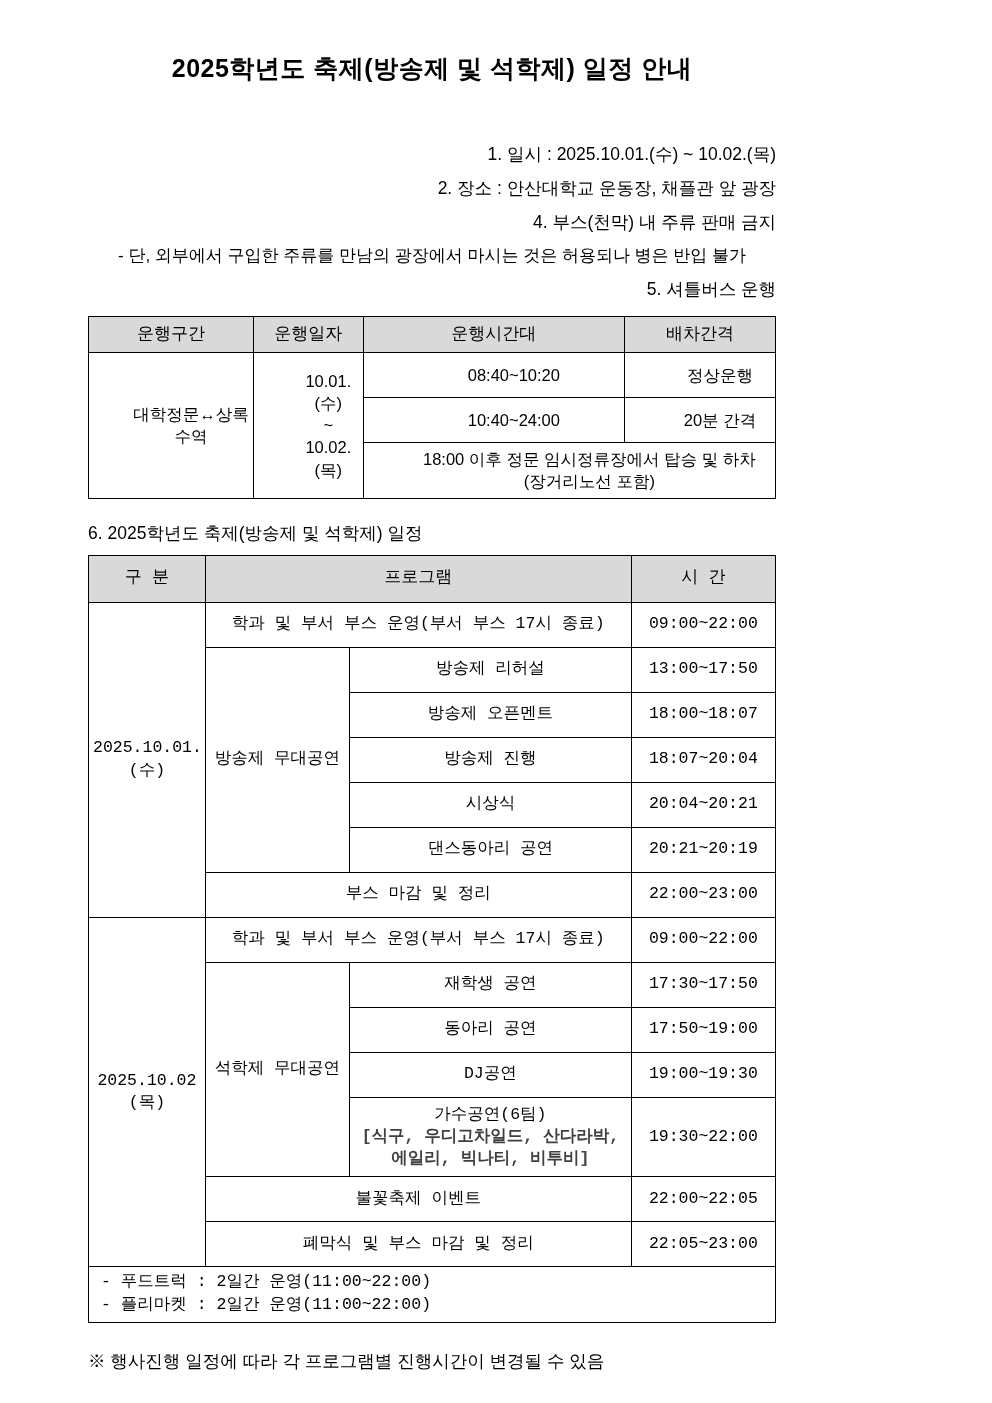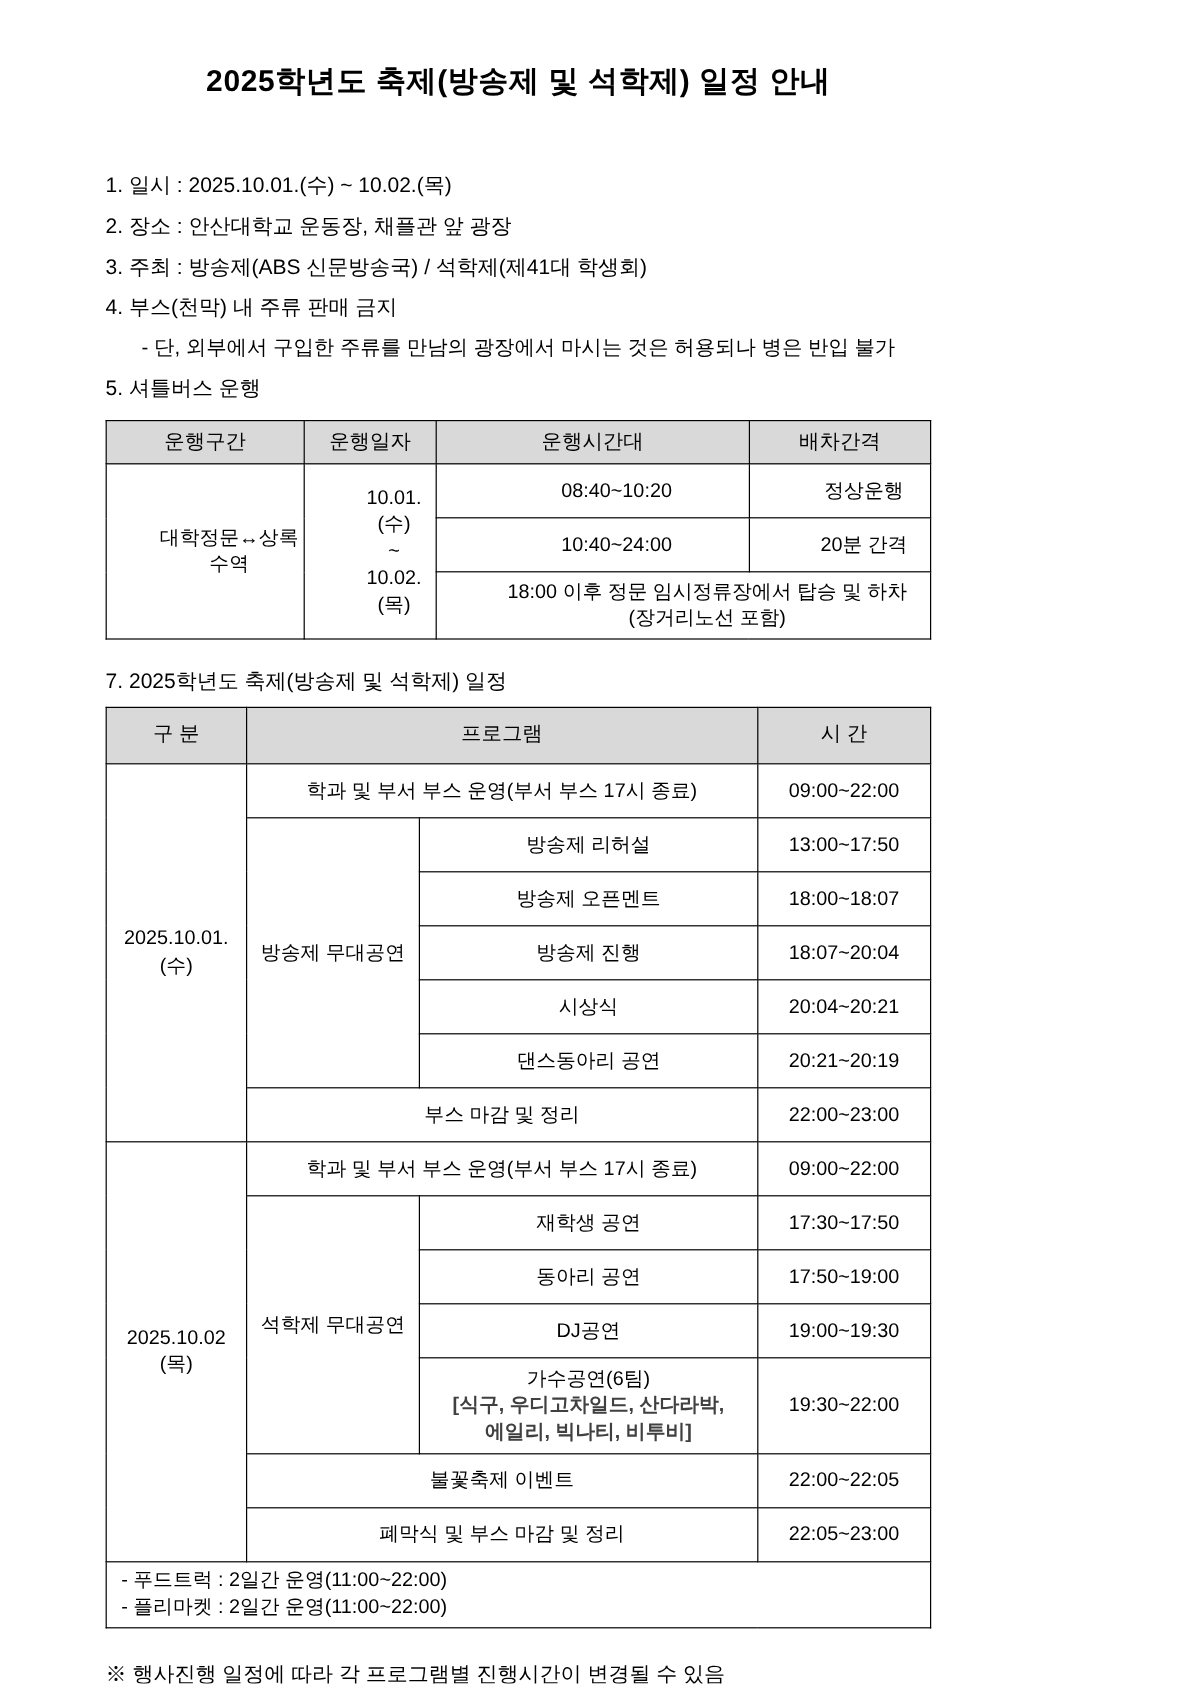--- a/index.html
+++ b/index.html
@@ -29,20 +29,21 @@
     margin: 12px 0 0 0;
     line-height: 1.3;
   }
   .notice-list {
     margin-top: 52px;
     font-size: 17.5px;
     line-height: 1.95;
   }
   .notice-item {
     white-space: nowrap;
+    text-align: right;
   }
   .notice-sub {
     padding-left: 30px;
     font-size: 17px;
   }
   table {
     border-collapse: collapse;
     width: 100%;
     table-layout: fixed;
   }
@@ -64,21 +65,21 @@
     font-weight: normal;
     font-size: 17px;
     padding: 6px 4px;
   }
   .shuttle-wrap { margin-top: 6px; }
   .shuttle td { height: 34px; padding-left: 44px; }
   .section-label {
     margin-top: 22px;
     font-size: 17.5px;
   }
-  .sched-wrap { margin-top: 8px; }
+  .sched-wrap { margin-top: 8px; font-family: Liberation Mono, monospace; }
   .sched td, .sched th { height: 34px; }
   .sched .prog-cell { font-size: 16.5px; }
   .highlight {
     color: #404040;
     font-weight: bold;
   }
   .foot-note-cell {
     text-align: left !important;
     padding: 4px 12px 6px 12px !important;
     font-size: 16.5px;
@@ -92,21 +93,20 @@
 </head>
 <body>
 
 <div class="page">
 
   <h1 class="doc-title">2025학년도 축제(방송제 및 석학제) 일정 안내</h1>
 
   <div class="notice-list">
     <div class="notice-item">1. 일시 : 2025.10.01.(수) ~ 10.02.(목)</div>
     <div class="notice-item">2. 장소 : 안산대학교 운동장, 채플관 앞 광장</div>
-    <div class="notice-item">3. 주최 : 방송제(ABS 신문방송국) / 석학제(제41대 학생회)</div>
     <div class="notice-item">4. 부스(천막) 내 주류 판매 금지</div>
     <div class="notice-sub">- 단, 외부에서 구입한 주류를 만남의 광장에서 마시는 것은 허용되나 병은 반입 불가</div>
     <div class="notice-item">5. 셔틀버스 운행</div>
   </div>
 
   <div class="shuttle-wrap">
     <table class="tbl shuttle">
       <colgroup>
         <col style="width:24%">
         <col style="width:16%">
@@ -135,21 +135,21 @@
           <td>20분 간격</td>
         </tr>
         <tr>
           <td colspan="2" style="white-space:pre-line;">18:00 이후 정문 임시정류장에서 탑승 및 하차
 (장거리노선 포함)</td>
         </tr>
       </tbody>
     </table>
   </div>
 
-  <div class="section-label">7. 2025학년도 축제(방송제 및 석학제) 일정</div>
+  <div class="section-label">6. 2025학년도 축제(방송제 및 석학제) 일정</div>
 
   <div class="sched-wrap">
     <table class="tbl sched">
       <colgroup>
         <col style="width:17%">
         <col style="width:21%">
         <col style="width:41%">
         <col style="width:21%">
       </colgroup>
       <thead>

